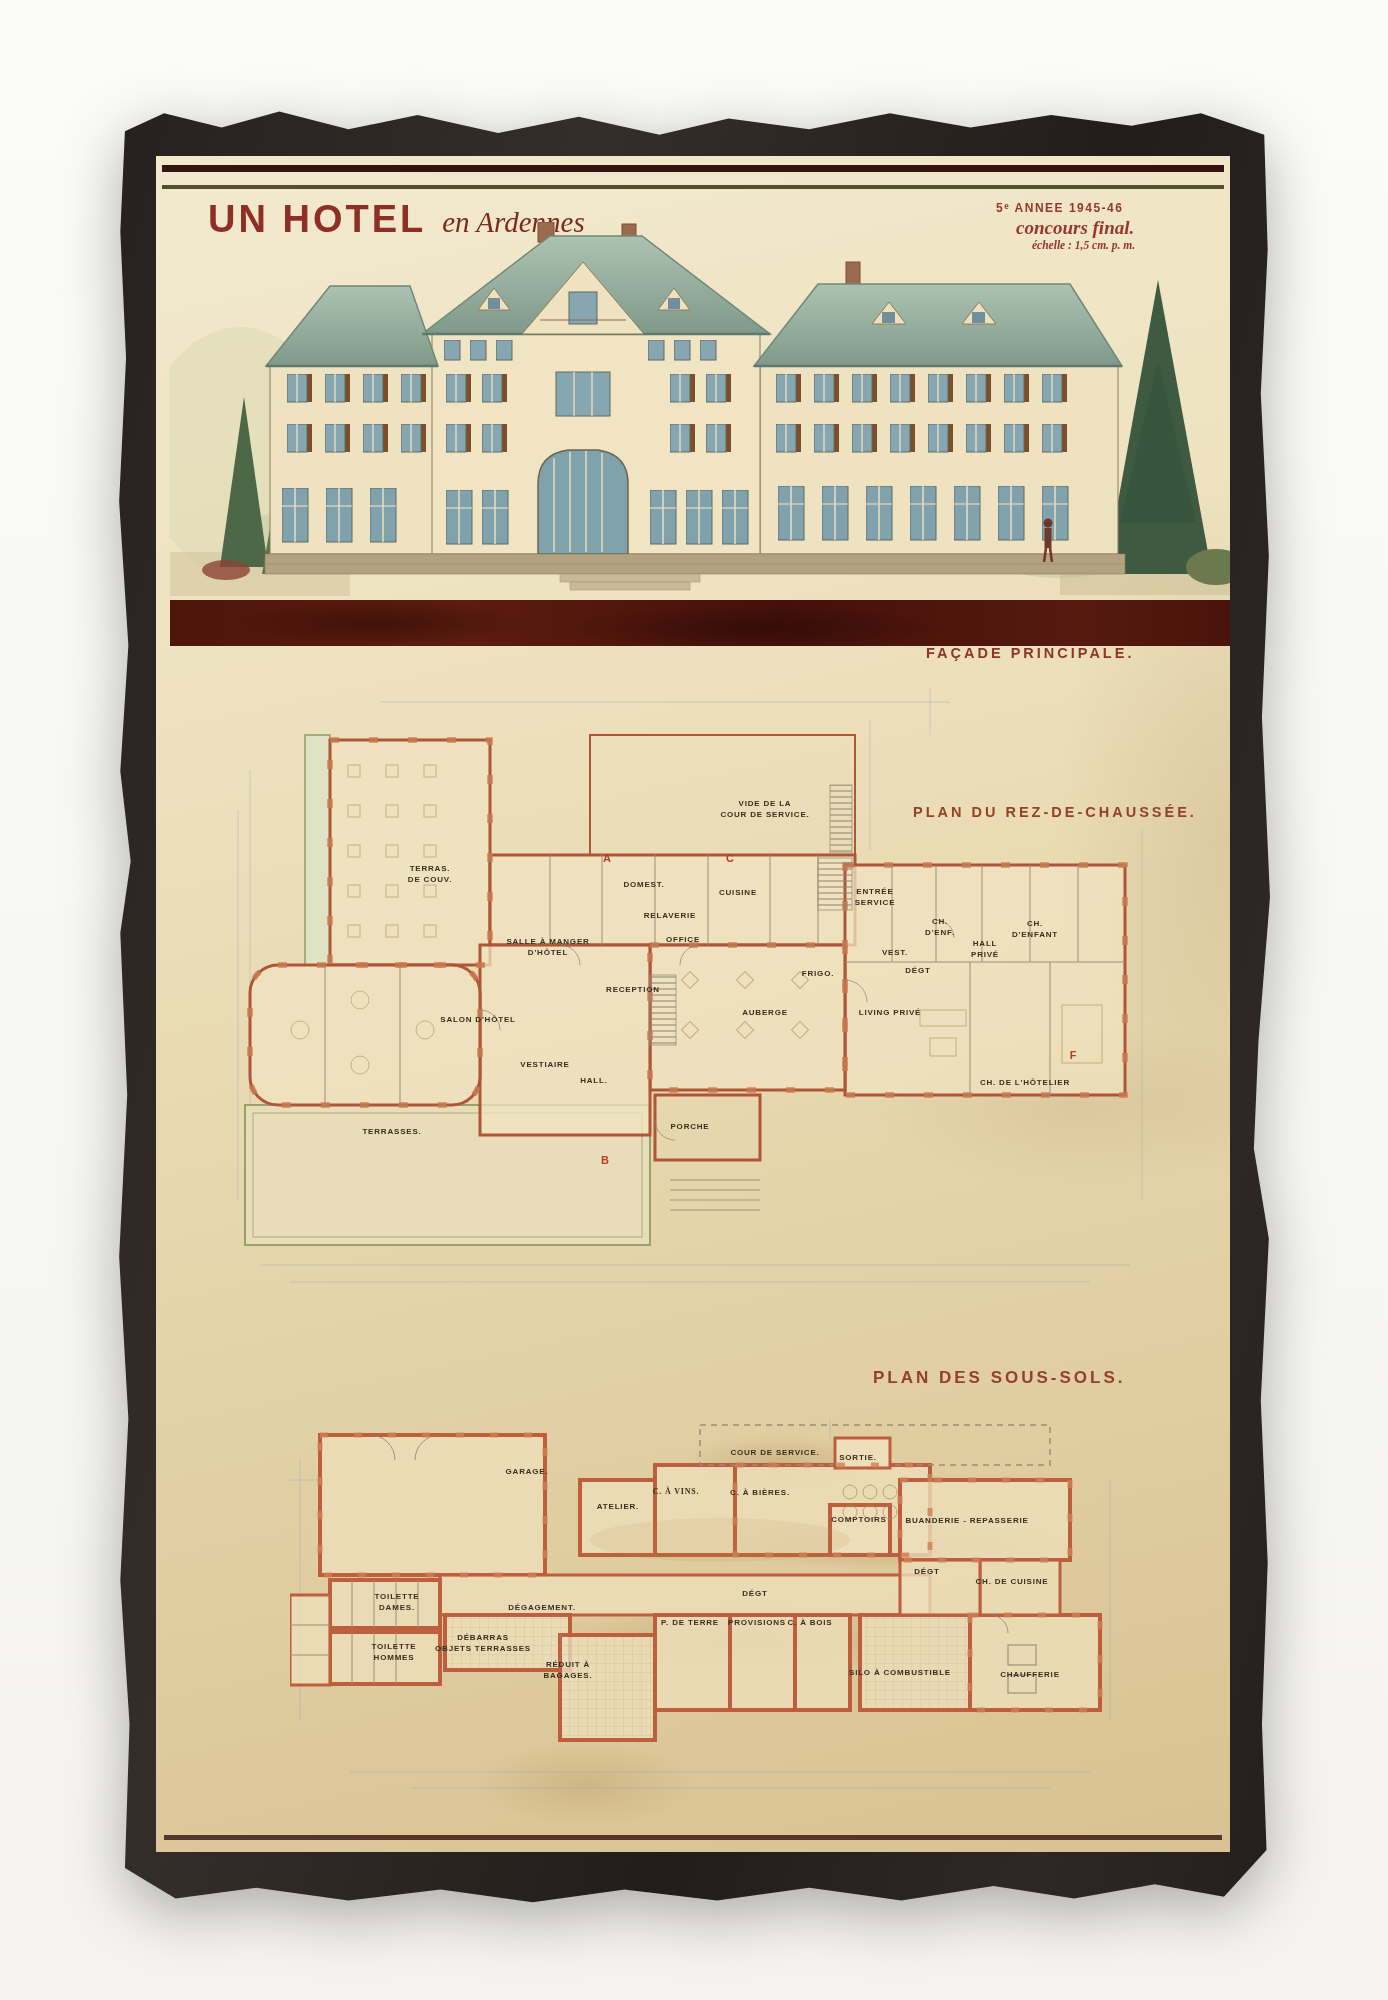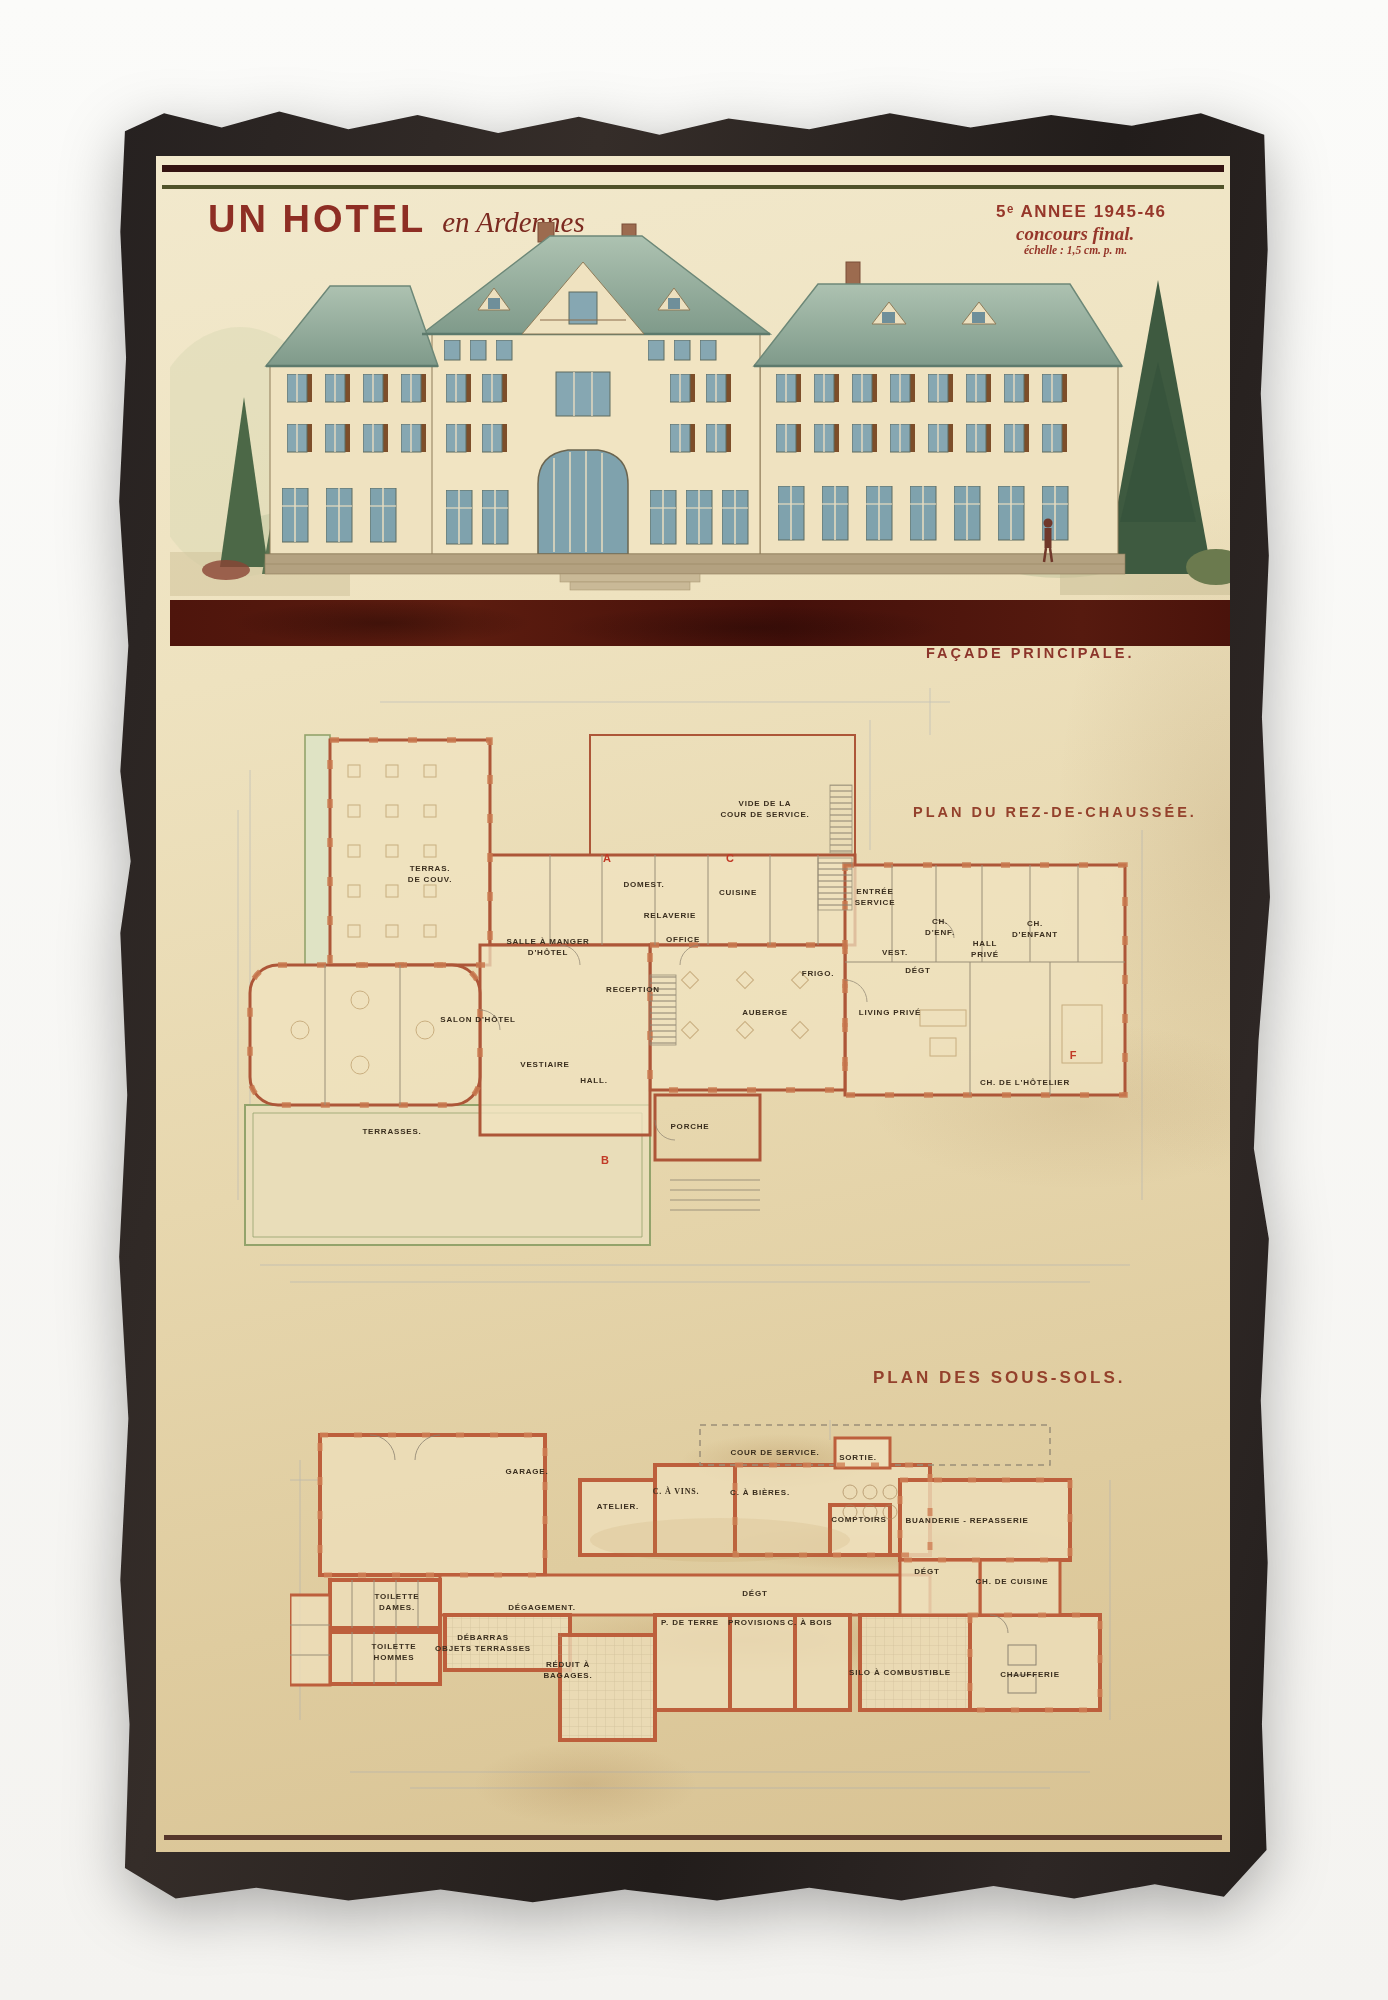--- a/index.html
+++ b/index.html
@@ -25,24 +25,24 @@
   .rule-top{position:absolute;left:6px;right:6px;top:9px;height:13px;
     border-top:7px solid #341311;border-bottom:4px solid #50522a;}
   .rule-bottom{position:absolute;left:8px;right:8px;bottom:12px;height:0;
     border-top:5px solid #33120e;opacity:.8;}
   .title-block{position:absolute;left:52px;top:42px;white-space:nowrap;}
   .title-main{font-size:38px;font-weight:800;letter-spacing:3px;color:#8e2e24;
     font-family:"Liberation Sans","DejaVu Sans",sans-serif;}
   .title-sub{font-size:29px;font-style:italic;color:#7c2a20;margin-left:16px;
     font-family:"Liberation Serif","DejaVu Serif",serif;}
   .stamp{position:absolute;left:840px;top:46px;width:240px;color:#96372a;line-height:1.15;}
-  .stamp-l1{font-size:17px;font-weight:bold;letter-spacing:1.5px;}
+  .stamp-l1{font-size:12px;font-weight:bold;letter-spacing:1.5px;}
   .stamp-l2{font-size:19px;font-style:italic;font-weight:bold;margin-left:20px;margin-top:1px;
     font-family:"Liberation Serif","DejaVu Serif",serif;}
-  .stamp-l3{font-size:11.5px;font-style:italic;font-weight:bold;margin-left:28px;
+  .stamp-l3{font-size:11.5px;font-style:italic;font-weight:bold;margin-left:36px;
     font-family:"Liberation Serif","DejaVu Serif",serif;}
   .facade-svg{position:absolute;left:14px;top:66px;}
   .maroon-band{position:absolute;left:14px;top:444px;width:1060px;height:46px;
     background:
       radial-gradient(200px 30px at 20% 50%, rgba(20,4,2,.35), transparent 75%),
       radial-gradient(260px 30px at 55% 60%, rgba(15,3,2,.3), transparent 75%),
       linear-gradient(90deg,#4e150c,#5c1c0f 28%,#45100a 58%,#561a0f 86%,#4a130b);}
   .caption{position:absolute;font-weight:bold;letter-spacing:3px;white-space:nowrap;}
   .facade-caption{left:770px;top:489px;font-size:14.5px;color:#8c352b;}
   .plan-caption-1{left:757px;top:648px;font-size:14.5px;color:#94412c;}

